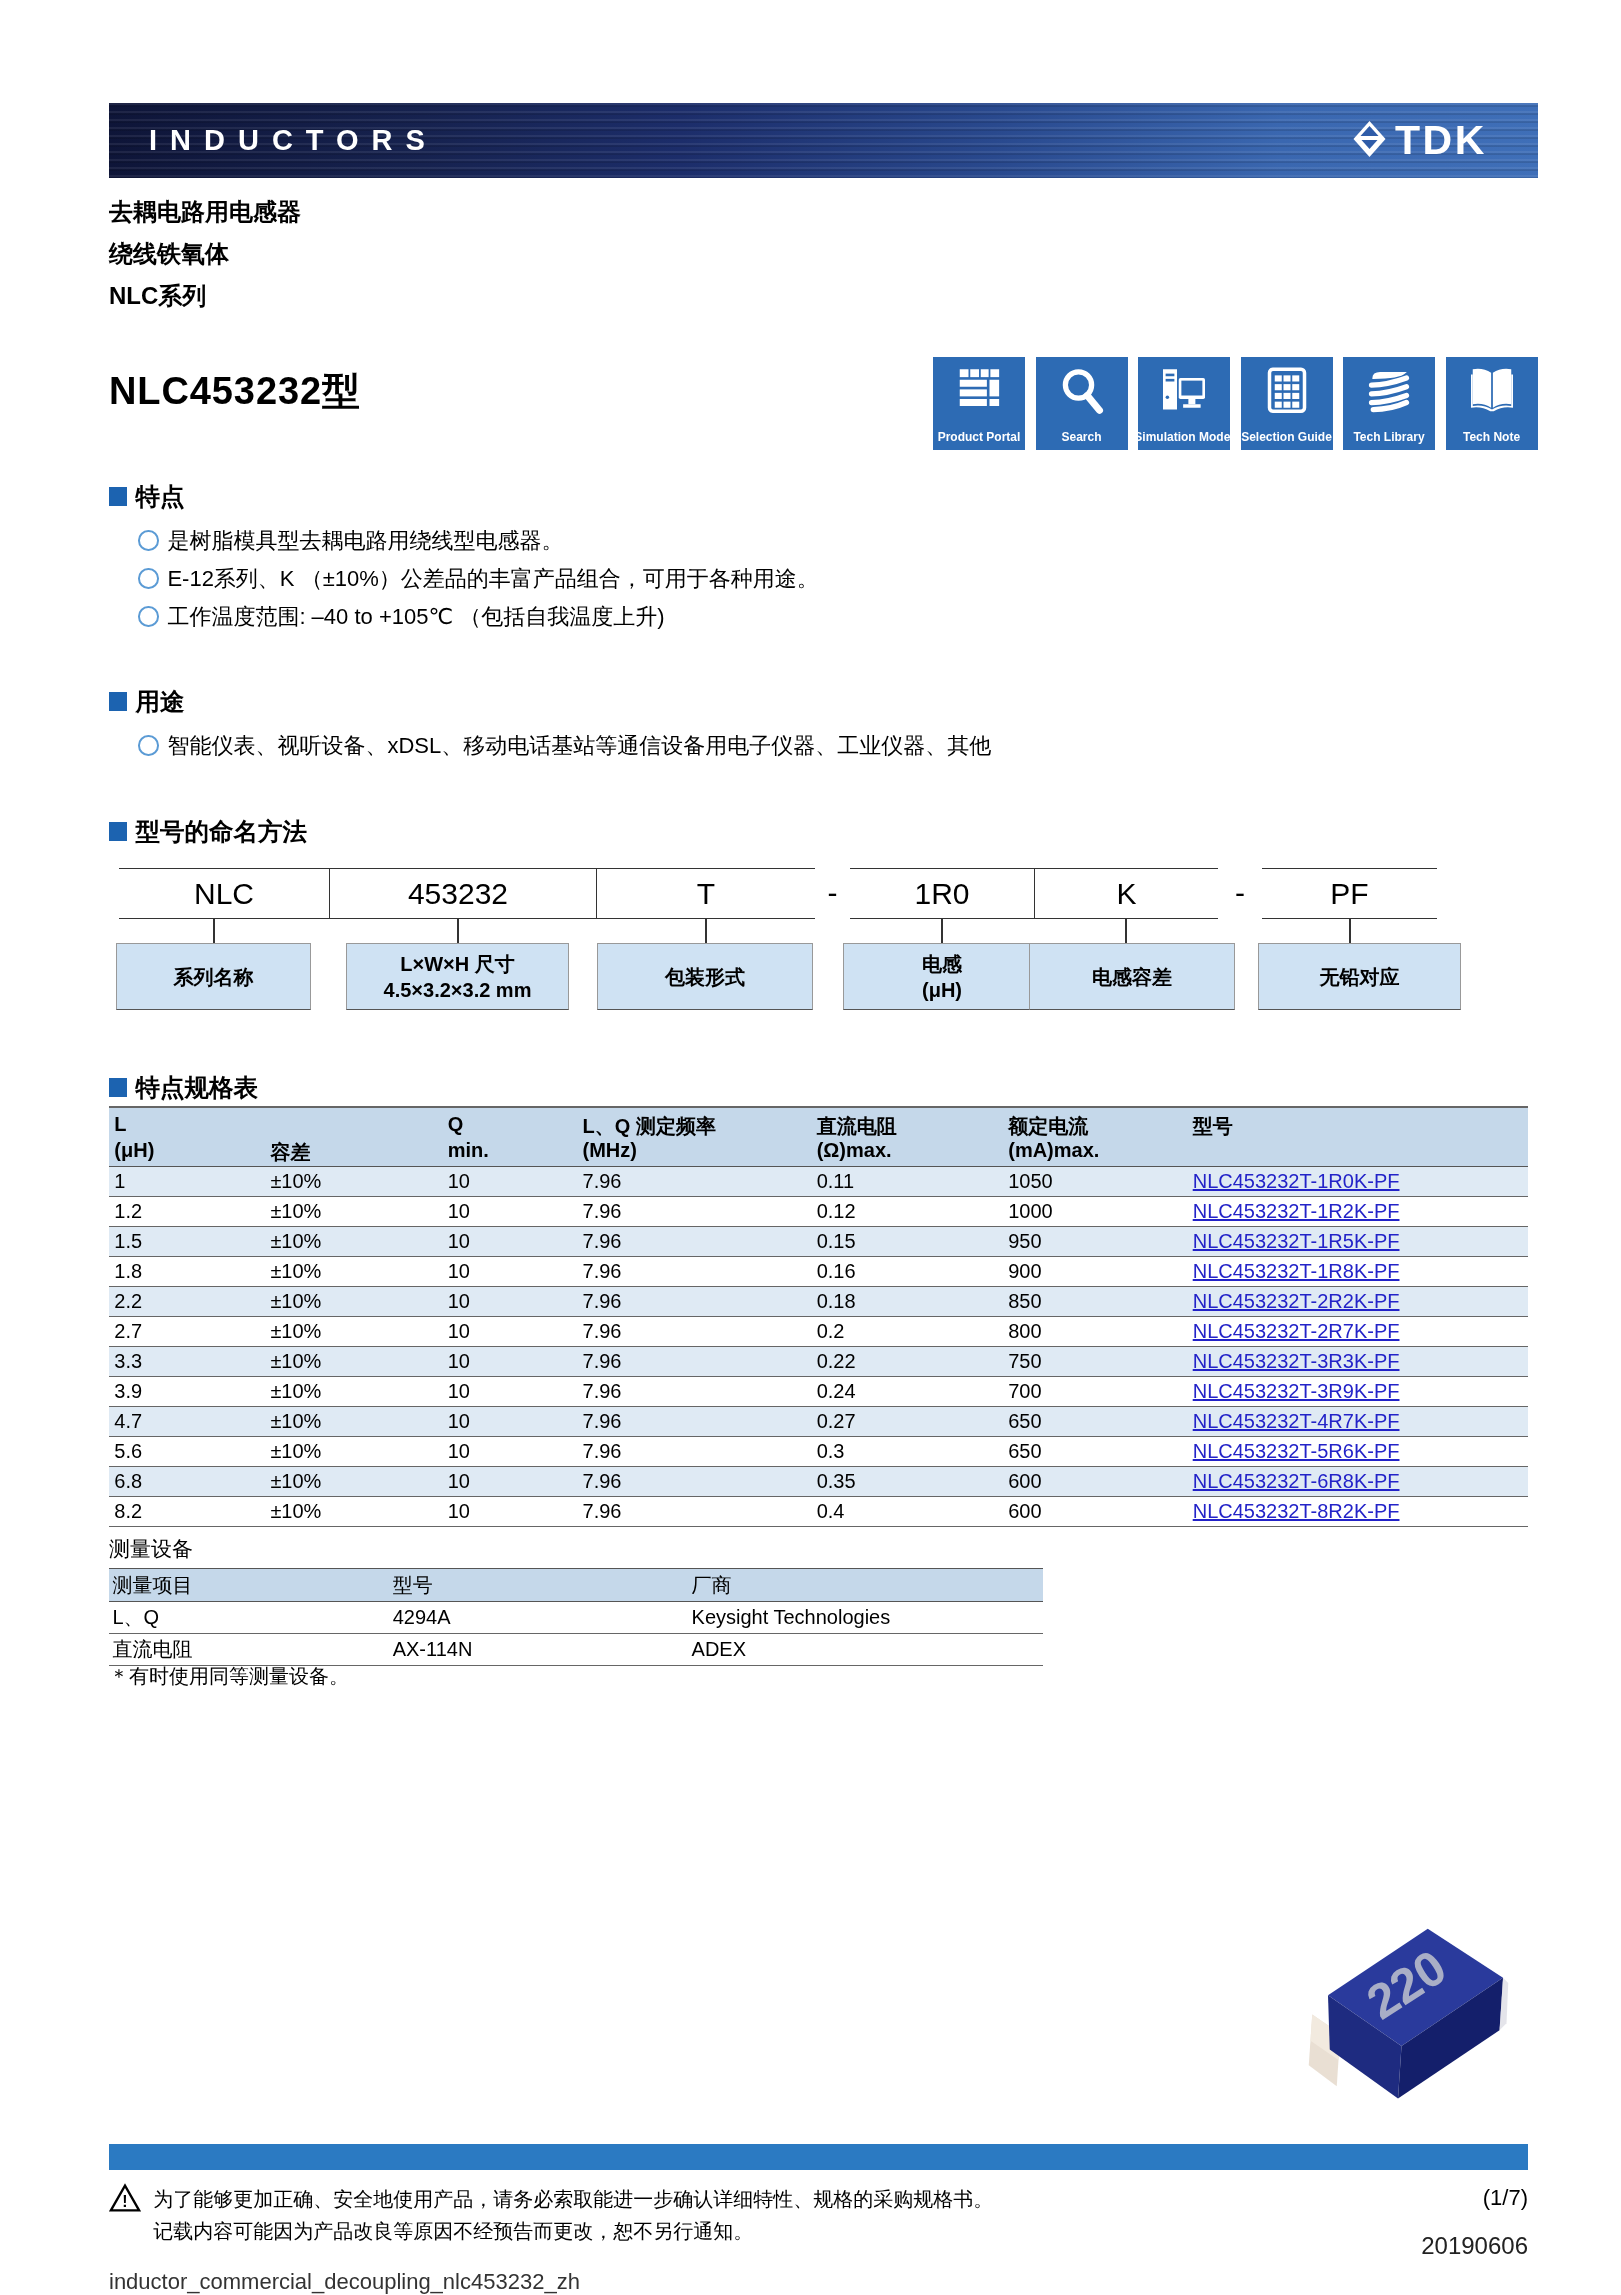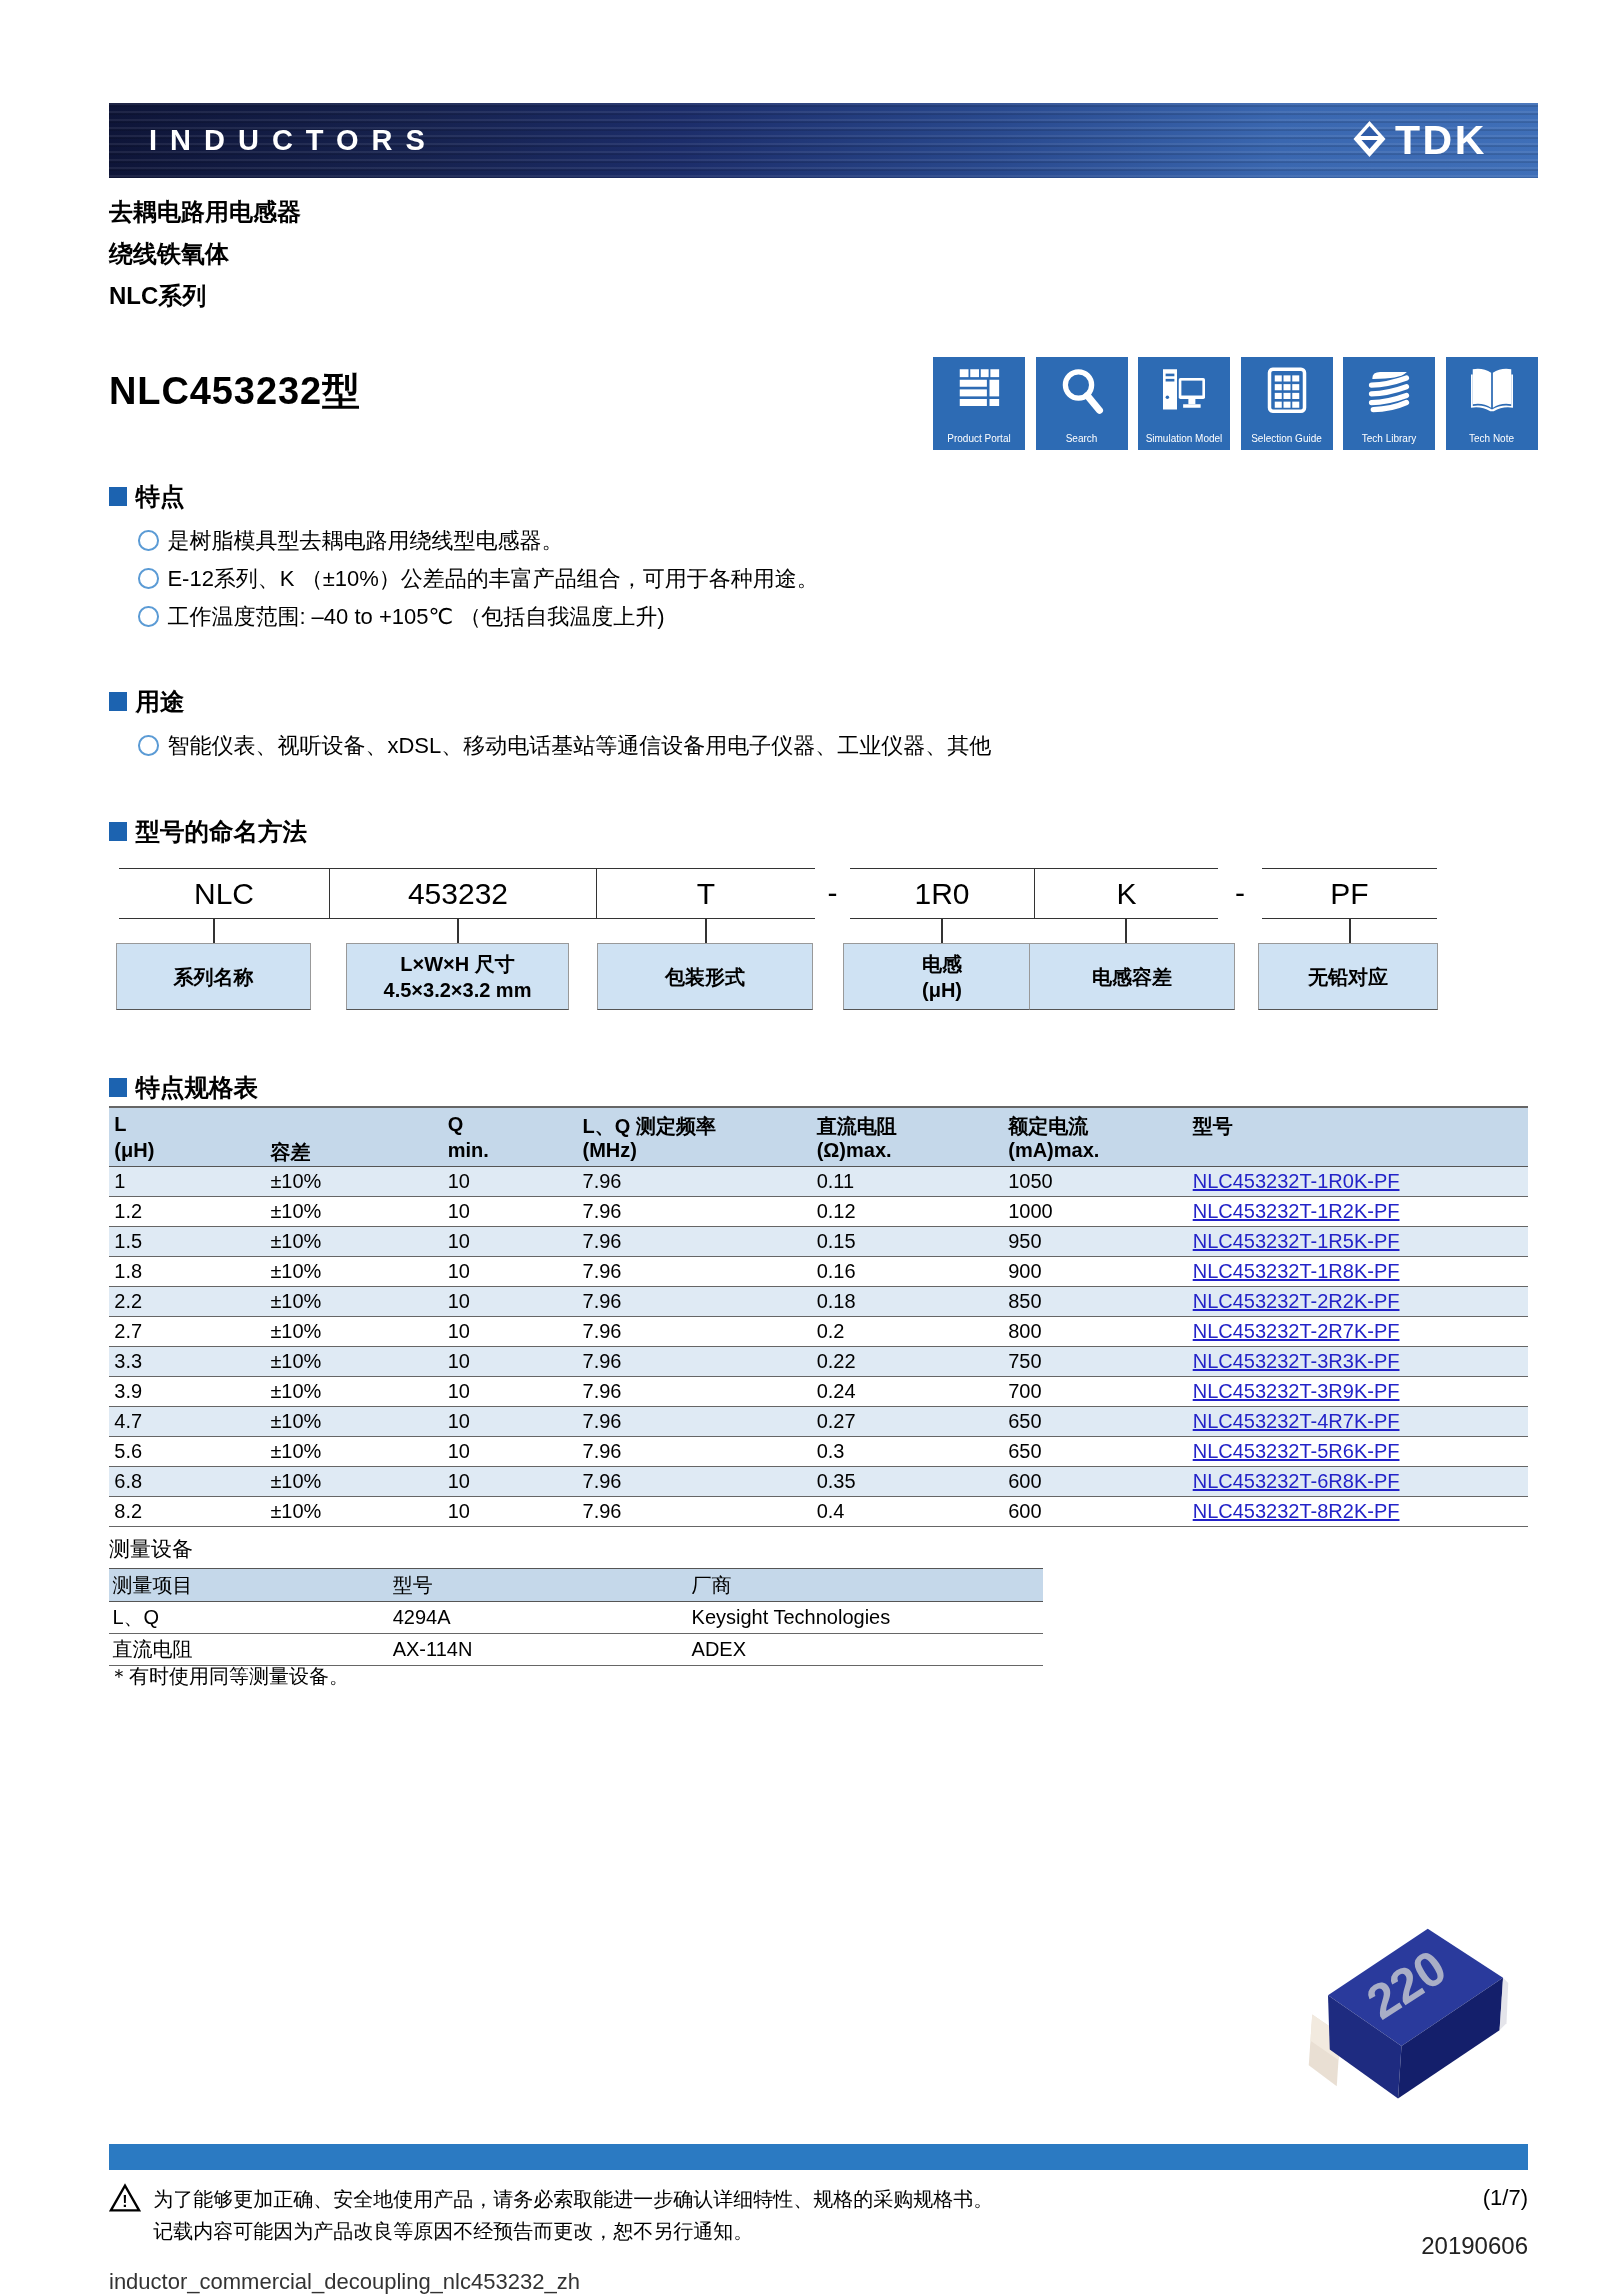--- a/index.html
+++ b/index.html
@@ -33,21 +33,21 @@
 
   
   .toolbar{left:933px;top:357px;display:flex;gap:10.5px;}
   .tool{
     width:92px;height:93px;background:#2d6bb4;color:#fff;
     display:flex;flex-direction:column;align-items:center;justify-content:flex-end;
     cursor:pointer;
   }
   .tool svg{position:absolute;top:7px;left:50%;transform:translateX(-50%);}
   .tool{position:relative;}
-  .tool-label{font-size:10px;font-weight:normal;white-space:nowrap;margin-bottom:6.1px;}
+  .tool-label{font-size:12px;font-weight:bold;white-space:nowrap;margin-bottom:6.1px;}
 
   
   .sec-title{display:flex;align-items:center;gap:8px;font-weight:bold;font-size:24.5px;}
   .sec-title::before{content:"";width:18.4px;height:18.4px;background:#1c63b0;display:inline-block;}
   .bullet-list{margin:0;padding:0;list-style:none;}
   .bullet{display:flex;align-items:flex-start;gap:8.8px;font-size:22px;line-height:38px;}
   .bullet::before{
     content:"";flex:0 0 auto;width:16.6px;height:16.6px;border:2.2px solid #5b9bd5;
     border-radius:50%;margin-top:8px;background:#fff;
   }
@@ -267,21 +267,21 @@
   <div class="nbox" style="left:488px;width:216px;">
     <div>包装形式</div>
   </div>
   <div class="nbox" style="left:734px;width:198px;">
     <div>电感</div>
       <div>(μH)</div>
   </div>
   <div class="nbox" style="left:920px;width:206px;">
     <div>电感容差</div>
   </div>
-  <div class="nbox" style="left:1149px;width:180px;">
+  <div class="nbox" style="left:1149px;width:203px;">
     <div>无铅对应</div>
   </div>
 </div>
 
 <div class="abs sec-title spec-title">特点规格表</div>
 <table class="abs spec-table">
   <colgroup>
     <col style="width:11%">
       <col style="width:12.5%">
       <col style="width:9.5%">

